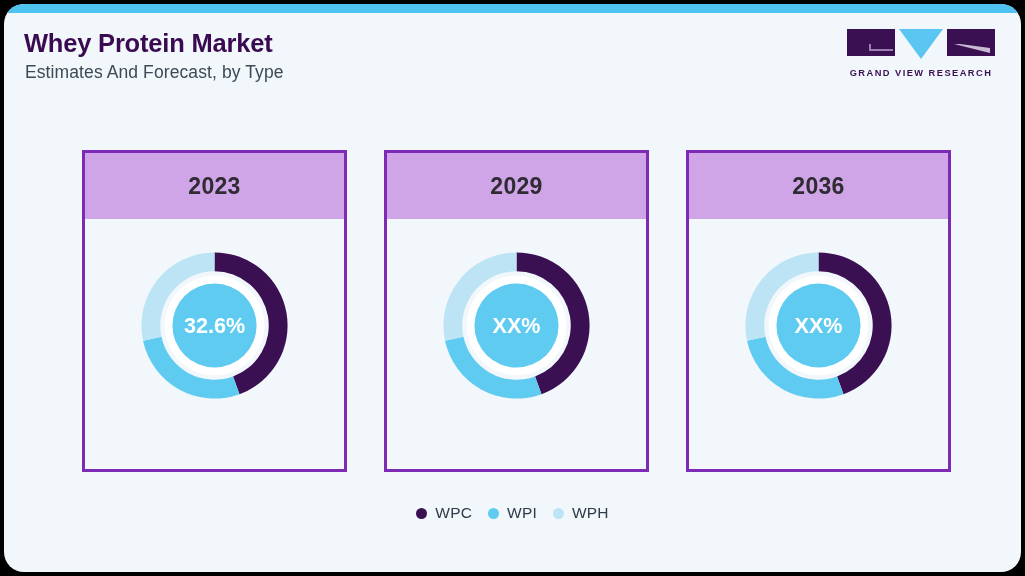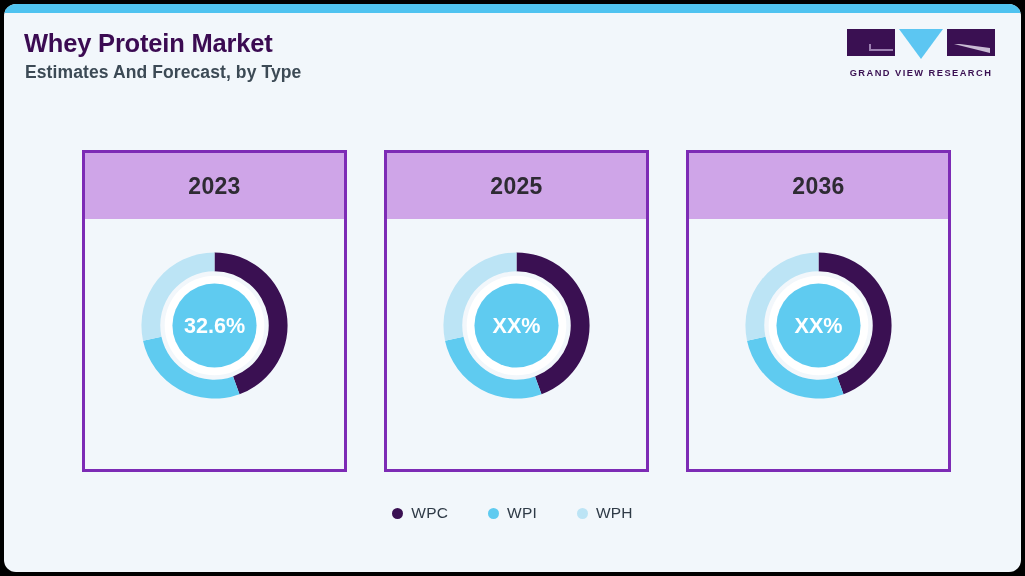--- a/index.html
+++ b/index.html
@@ -9,21 +9,21 @@
     background:#000000;
     font-family:"Liberation Sans", sans-serif;
     overflow:hidden;
   }
 
   #infographic-card {
     position:absolute;
     left:4px; top:4px;
     width:1017px; height:568px;
     background:#F2F7FB;
-    border-radius:12px;
+    border-radius:20px;
     overflow:hidden;
     box-shadow:0 2px 6px rgba(0,0,0,0.28);
   }
 
   #accent-strip {
     position:absolute; left:0; top:0;
     width:100%; height:9px;
     background:#4FC3F0;
   }
 
@@ -33,21 +33,21 @@
     width:100%; height:88px;
   }
   #page-title {
     position:absolute; left:20px; top:16px;
     font-size:25.5px; font-weight:bold;
     color:#3B0B52; letter-spacing:-0.2px;
     white-space:nowrap;
   }
   #page-subtitle {
     position:absolute; left:21px; top:49px;
-    font-size:17.5px; font-weight:bold;
+    font-size:17.5px; font-weight:normal;
     color:#3C4A55; letter-spacing:0.1px;
     white-space:nowrap;
   }
 
   
   #brand-logo {
     position:absolute; right:26px; top:18px;
     width:148px; height:56px;
   }
   .logo-rect {
@@ -121,21 +121,21 @@
     font-family:"Liberation Sans", sans-serif;
     font-size:19.5px; font-weight:bold;
     fill:#FFFFFF;
   }
 
   
   #legend {
     position:absolute; left:0; top:500px;
     width:100%;
     display:flex; align-items:center; justify-content:center;
-    gap:40px;
+    gap:16px;
     text-align:right;
   }
   .legend-item { display:flex; align-items:center; gap:8px; }
   .legend-dot {
     width:11px; height:11px; border-radius:50%;
     flex:none;
   }
   .legend-label {
     font-size:15.5px; color:#2F3B47; letter-spacing:0.2px;
   }
@@ -174,21 +174,21 @@
             <path d="M 92.57332945949415 132.01971297186995 A 66 66 0 0 1 5.4422583515688245 83.72217159397212 L 22.07076756404352 80.18767285007021 A 49 49 0 0 0 86.75898702295777 116.0449384185095 Z" fill="#5FCBF0"></path>
             <path d="M 5.4422583515688245 83.72217159397212 A 66 66 0 0 1 69.99999999999999 4 L 69.99999999999999 21 A 49 49 0 0 0 22.07076756404352 80.18767285007021 Z" fill="#BCE4F5"></path>
             <circle cx="70" cy="70" r="45" fill="#FFFFFF"></circle>
             <circle cx="70" cy="70" r="38" fill="#5FCBF0"></circle>
             <text x="70" y="77" text-anchor="middle" class="donut-center-label">32.6%</text>
           </svg>
         </div>
       </div>
       <div class="year-card" id="year-card-1">
         <div class="card-header-band">
-          <div class="card-year-label">2025</div>
+          <div class="card-year-label">2029</div>
         </div>
         <div class="donut-wrap">
           <svg viewBox="0 0 140 140" width="155" height="155" class="donut-svg">
             <path d="M 70 4 A 66 66 0 0 1 92.57332945949415 132.01971297186995 L 86.75898702295777 116.0449384185095 A 49 49 0 0 0 70 21 Z" fill="#3A1052"></path>
             <path d="M 92.57332945949415 132.01971297186995 A 66 66 0 0 1 5.4422583515688245 83.72217159397212 L 22.07076756404352 80.18767285007021 A 49 49 0 0 0 86.75898702295777 116.0449384185095 Z" fill="#5FCBF0"></path>
             <path d="M 5.4422583515688245 83.72217159397212 A 66 66 0 0 1 69.99999999999999 4 L 69.99999999999999 21 A 49 49 0 0 0 22.07076756404352 80.18767285007021 Z" fill="#BCE4F5"></path>
             <circle cx="70" cy="70" r="45" fill="#FFFFFF"></circle>
             <circle cx="70" cy="70" r="38" fill="#5FCBF0"></circle>
             <text x="70" y="77" text-anchor="middle" class="donut-center-label">XX%</text>
           </svg>

